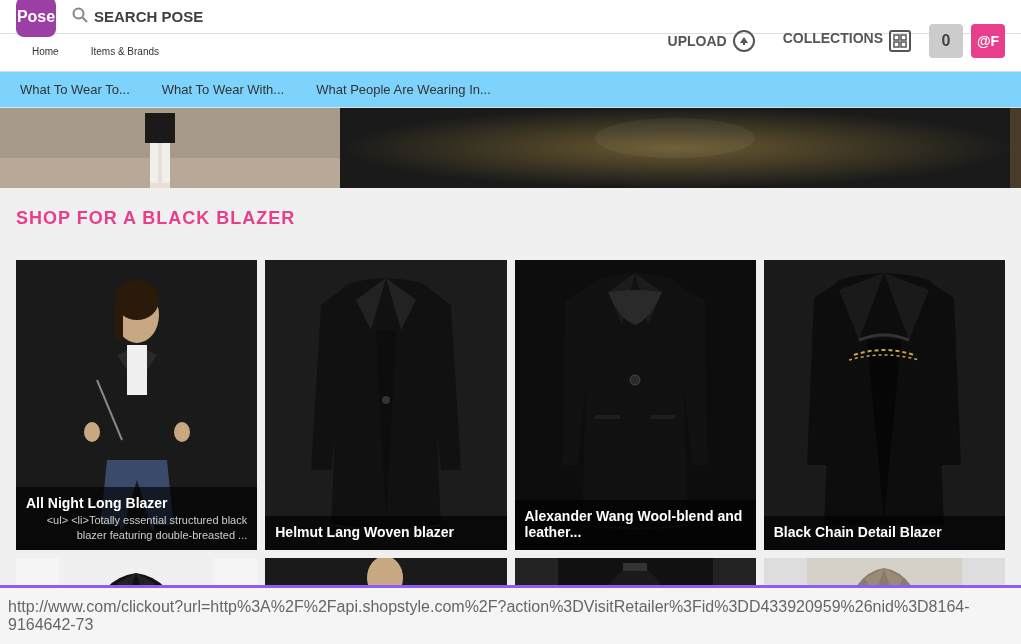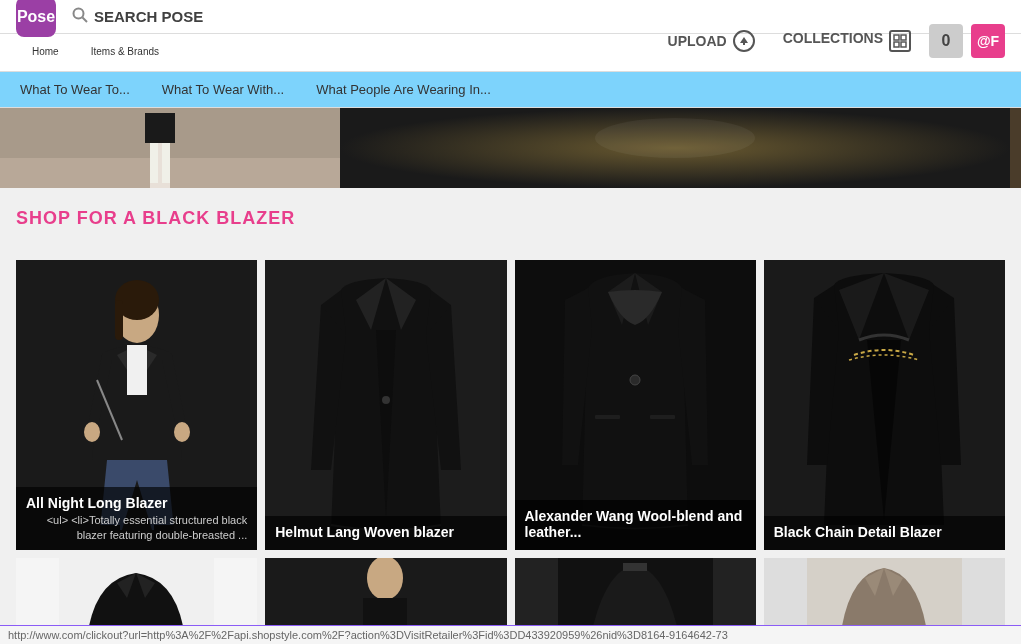--- a/index.html
+++ b/index.html
@@ -235,23 +235,23 @@
       overflow: hidden;
       cursor: pointer;
       display: flex;
       align-items: center;
       justify-content: center;
     }
 
     
     .status-bar {
       background: #f5f5f5;
-      border-top: 1px solid #8b5cf6;
-      padding: 3px 8px;
-      font-size: 11px;
+      border-top: 3px solid #8b5cf6;
+      padding: 10px 8px;
+      font-size: 16px;
       color: #666;
       position: fixed;
       bottom: 0;
       left: 0;
       right: 0;
     }
   </style>
 </head>
 <body>
 

